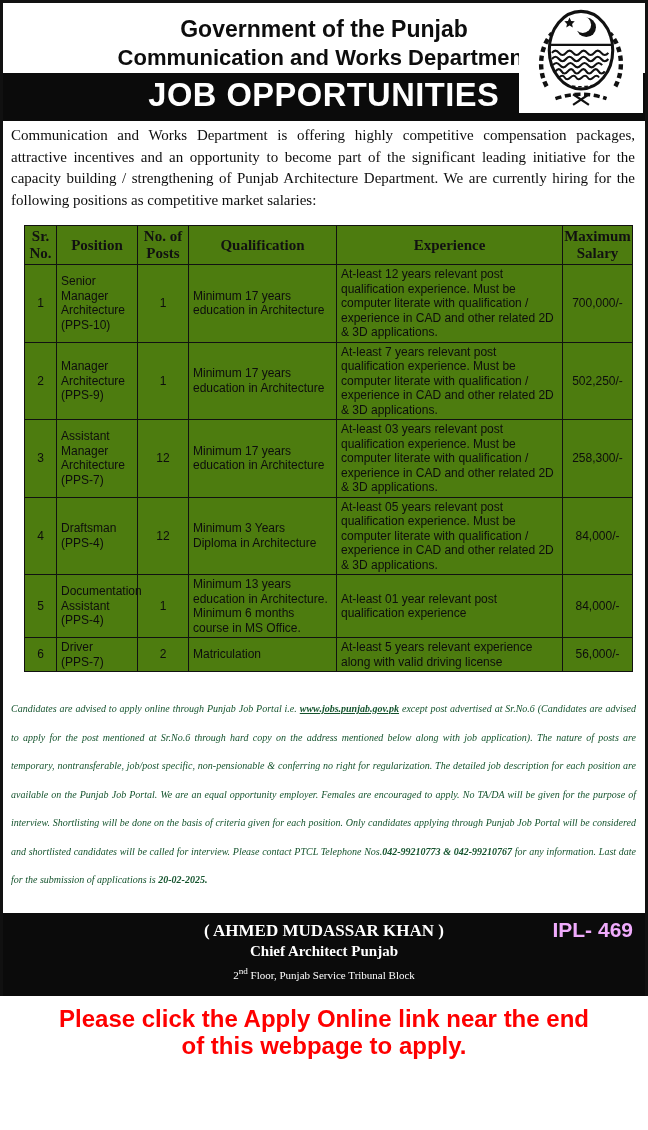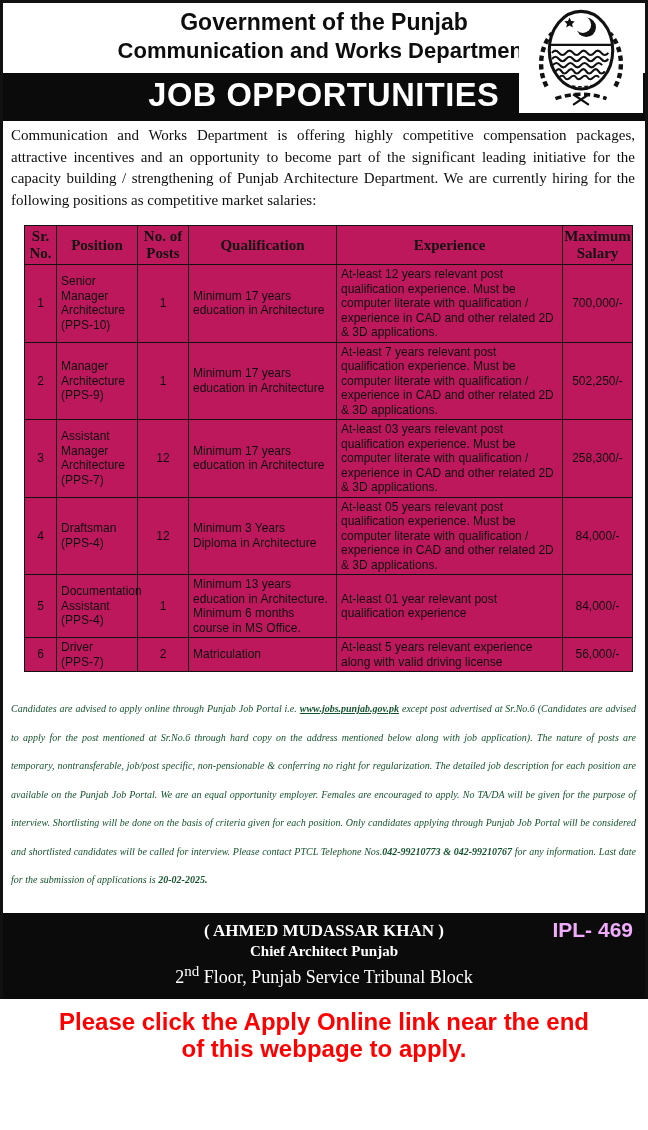--- a/index.html
+++ b/index.html
@@ -18,21 +18,21 @@
     border-right: 3px solid #111;
     border-top: 3px solid #111;
     background: #fff;
   }
 
   
   .header-area {
     position: relative;
     height: 70px;
     text-align: center;
-    padding-top: 5px;
+    padding-top: 12px;
   }
   .gov-line1 {
     font-family: "Liberation Sans", sans-serif;
     font-weight: bold;
     font-size: 23px;
     line-height: 29px;
     color: #0d0d0d;
   }
   .gov-line2 {
     font-family: "Liberation Sans", sans-serif;
@@ -77,21 +77,21 @@
     text-align: justify;
     color: #0d0d0d;
   }
 
   
   table.positions {
     margin-left: 21px;
     border-collapse: collapse;
     table-layout: fixed;
     width: 608px;
-    background: #be185d;
+    background: #4d7c0f;
   }
   table.positions th, table.positions td {
     border: 1.6px solid #111;
   }
   table.positions th {
     font-family: "Liberation Serif", serif;
     font-weight: bold;
     font-size: 15px;
     line-height: 17px;
     text-align: center;
@@ -132,21 +132,21 @@
   .footer {
     margin-top: 18px;
     background: #0b0b0b;
     color: #ffffff;
     text-align: center;
     position: relative;
     padding: 7px 0 12px 0;
   }
   .f-name  { font-weight: bold; font-size: 17px; line-height: 22px; }
   .f-title { font-weight: bold; font-size: 15px; line-height: 19px; }
-  .f-addr1 { font-size: 18px; line-height: 20px; }
+  .f-addr1 { font-size: 11px; line-height: 20px; }
   .f-addr2 { font-weight: bold; font-size: 20px; line-height: 26px; margin-top: 1px; }
   .ipl-ref {
     position: absolute;
     top: 5px;
     right: 12px;
     font-family: "Liberation Sans", sans-serif;
     font-weight: bold;
     font-size: 21px;
     color: #f0abfc;
   }

